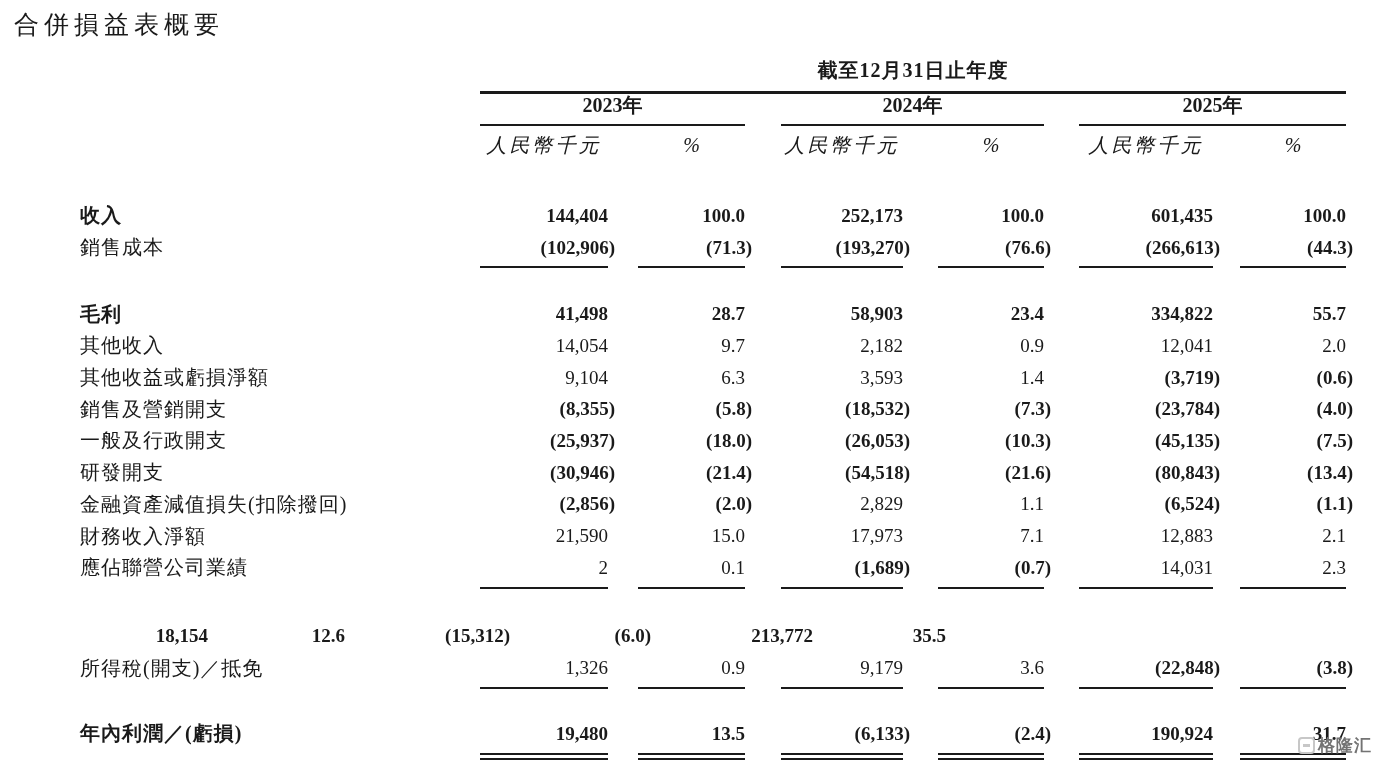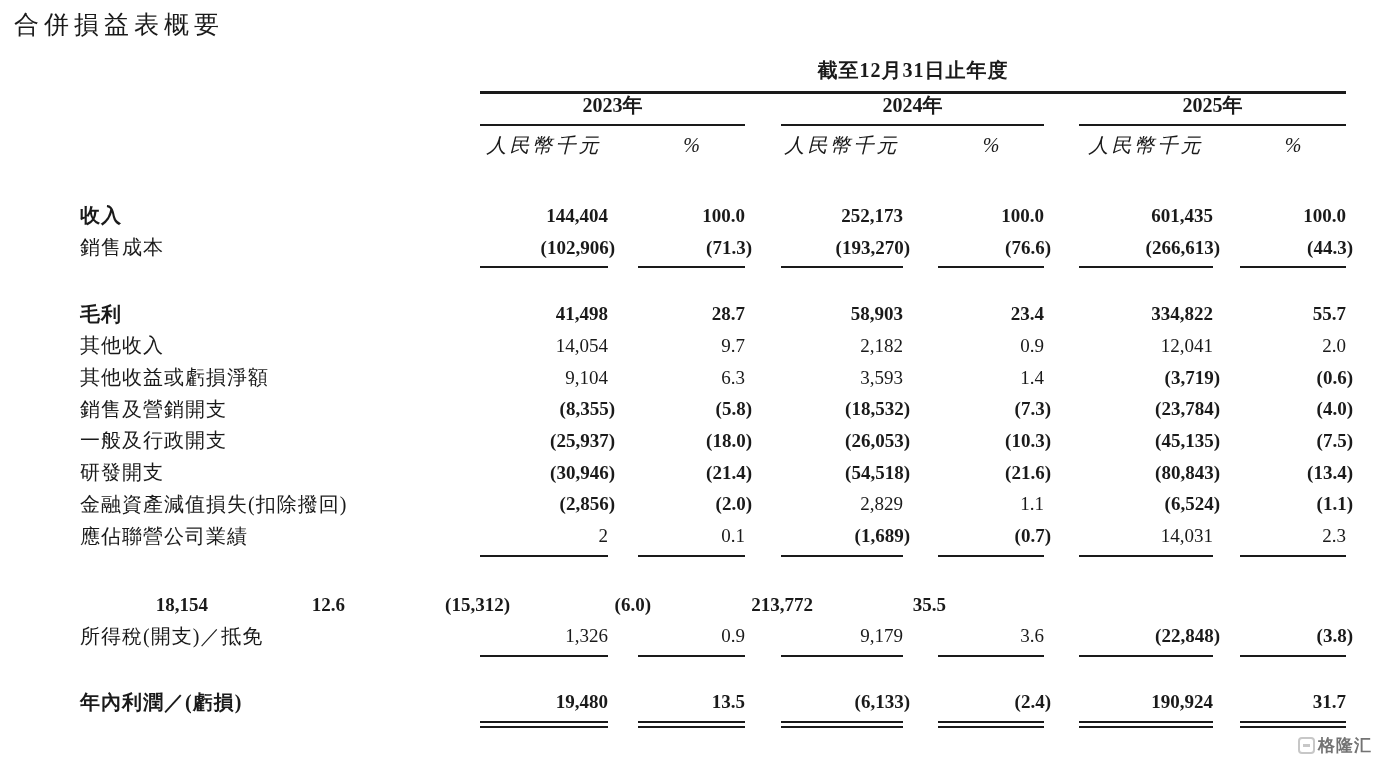--- a/index.html
+++ b/index.html
@@ -255,20 +255,29 @@
         <div class="trow">
           <div class="c-label">金融資產減值損失(扣除撥回)</div>
           <div class="val a1 neg">(2,856)</div>
           <div class="val p1 neg">(2.0)</div>
           <div class="val a2">2,829</div>
           <div class="val p2">1.1</div>
           <div class="val a3 neg">(6,524)</div>
           <div class="val p3 neg">(1.1)</div>
         </div>
         <div class="trow">
+          <div class="c-label">財務收入淨額</div>
+          <div class="val a1">21,590</div>
+          <div class="val p1">15.0</div>
+          <div class="val a2">17,973</div>
+          <div class="val p2">7.1</div>
+          <div class="val a3">12,883</div>
+          <div class="val p3">2.1</div>
+        </div>
+        <div class="trow">
           <div class="c-label">應佔聯營公司業績</div>
           <div class="val a1">2</div>
           <div class="val p1">0.1</div>
           <div class="val a2 neg">(1,689)</div>
           <div class="val p2 neg">(0.7)</div>
           <div class="val a3">14,031</div>
           <div class="val p3">2.3</div>
         </div>
         <div class="rule-row">
           <div class="c-label"></div>

